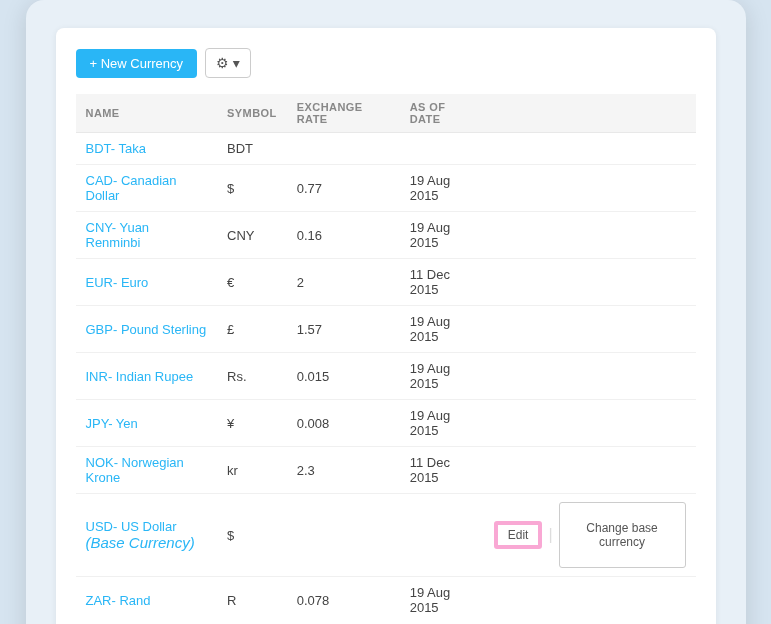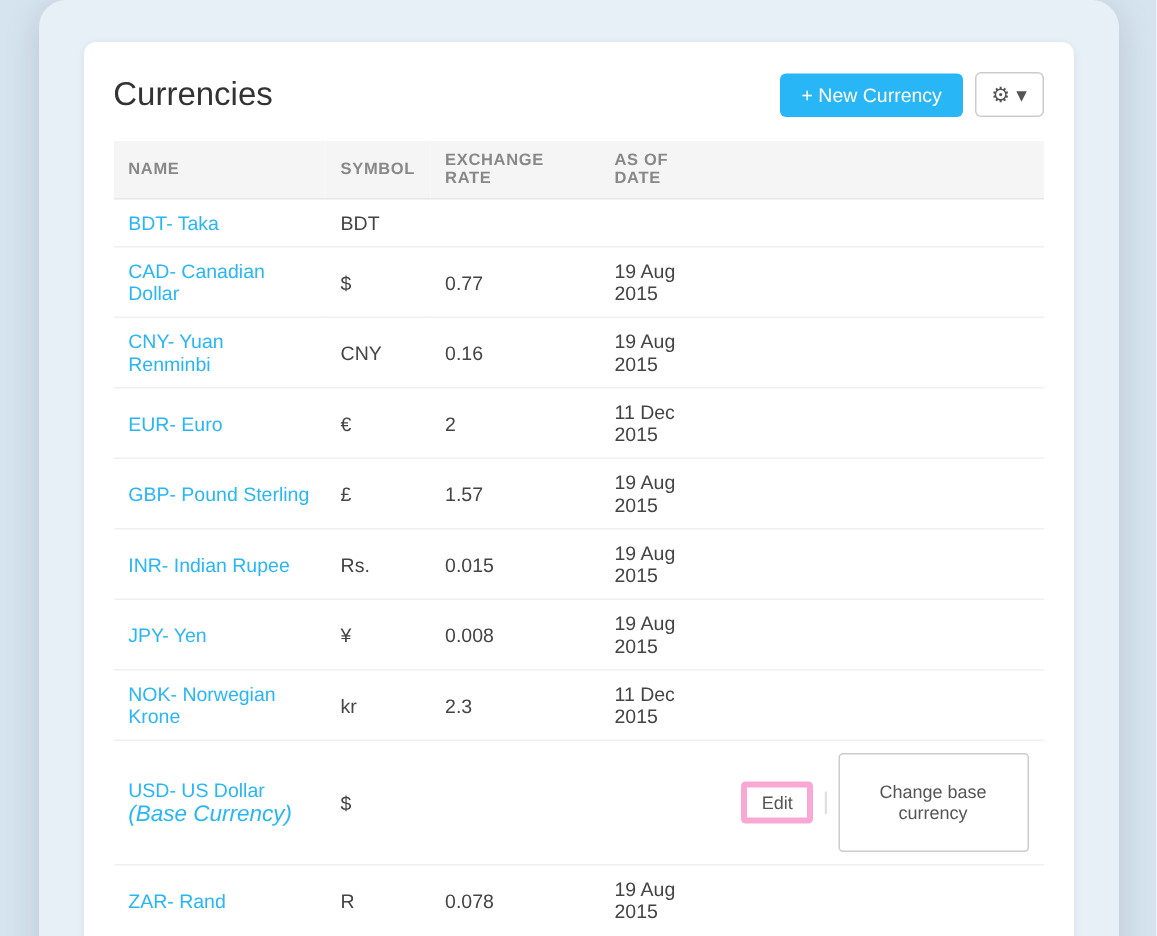--- a/index.html
+++ b/index.html
@@ -132,21 +132,20 @@
       color: #ddd;
       font-size: 16px;
     }
   </style>
 </head>
 <body>
 
 <div class="monitor">
   <div class="card">
     <div class="card-header">
-      <h1 class="card-title">Currencies</h1>
       <div class="header-actions">
         <button class="btn-new">+ New Currency</button>
         <button class="btn-gear">
           <span>⚙</span>
           <span>▾</span>
         </button>
       </div>
     </div>
 
     <table>

